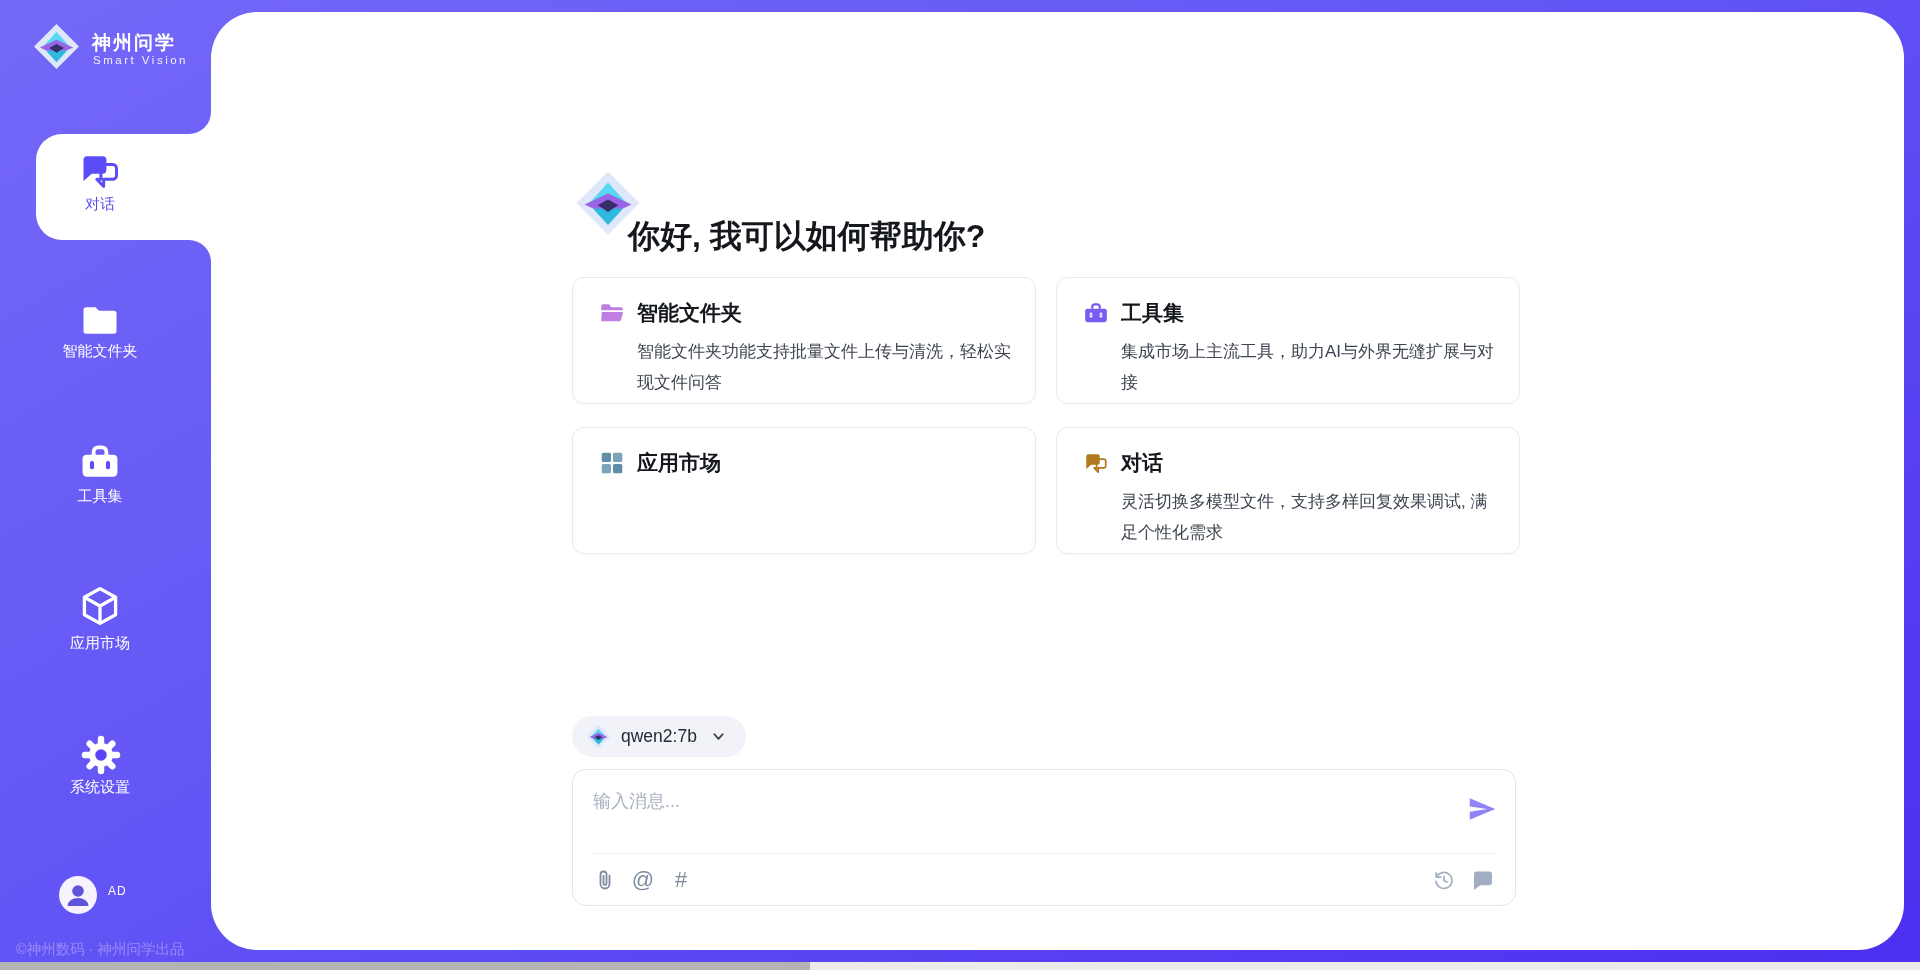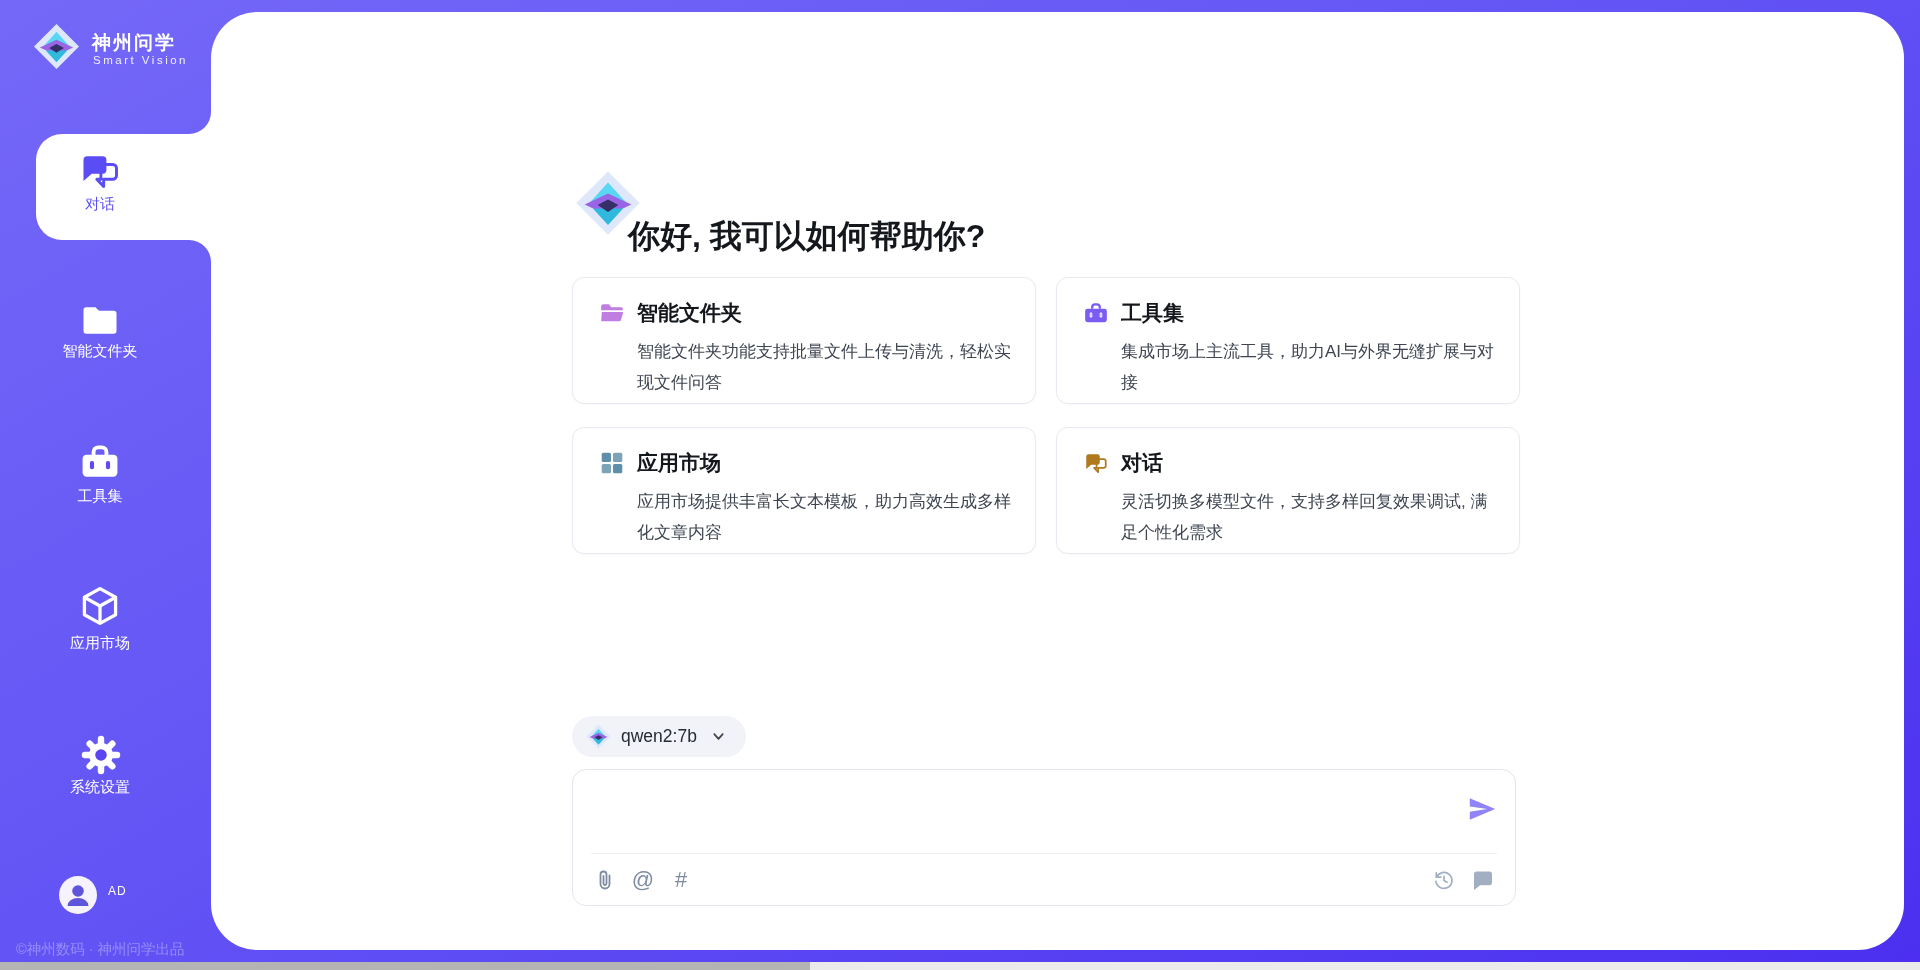--- a/index.html
+++ b/index.html
@@ -248,21 +248,20 @@
         <span class="card-icon" style="color:#5f8fa8">
           <svg viewBox="0 0 24 24" fill="currentColor">
             <rect x="2.5" y="2.5" width="8.6" height="8.6" rx="1.4"></rect>
             <rect x="12.9" y="2.5" width="8.6" height="8.6" rx="1.4" opacity="0.82"></rect>
             <rect x="2.5" y="12.9" width="8.6" height="8.6" rx="1.4" opacity="0.82"></rect>
             <rect x="12.9" y="12.9" width="8.6" height="8.6" rx="1.4"></rect>
           </svg>
         </span>
         <span class="card-title">应用市场</span>
       </div>
-      <div class="card-desc">应用市场提供丰富长文本模板，助力高效生成多样化文章内容</div>
     </div>
 
     <div class="card">
       <div class="card-head">
         <span class="card-icon" style="color:#b0791e">
           <svg viewBox="0 0 48 48">
               <use href="#chat-glyph"></use>
             </svg>
         </span>
         <span class="card-title">对话</span>
@@ -278,20 +277,21 @@
     </svg>
     <span class="m-name">qwen2:7b</span>
     <span class="chev">
       <svg viewBox="0 0 16 16" fill="none" stroke="currentColor" stroke-width="1.8" stroke-linecap="round" stroke-linejoin="round">
         <polyline points="3.5,5.5 8,10.5 12.5,5.5"></polyline>
       </svg>
     </span>
   </div>
 
   <div class="composer">
+    <input type="text" placeholder="输入消息..." style="">
     <button class="send-btn">
       <svg viewBox="0 0 24 24">
         <path d="M2.2 20.6 22.6 12 2.2 3.4l.05 6.5L16.2 12 2.25 14.1z" fill="currentColor"></path>
       </svg>
     </button>
     <div class="comp-divider"></div>
 
     <div class="comp-tools">
       <button class="tool-btn">
         <svg viewBox="0 0 24 24" fill="none" stroke="currentColor" stroke-width="1.8" stroke-linecap="round">

